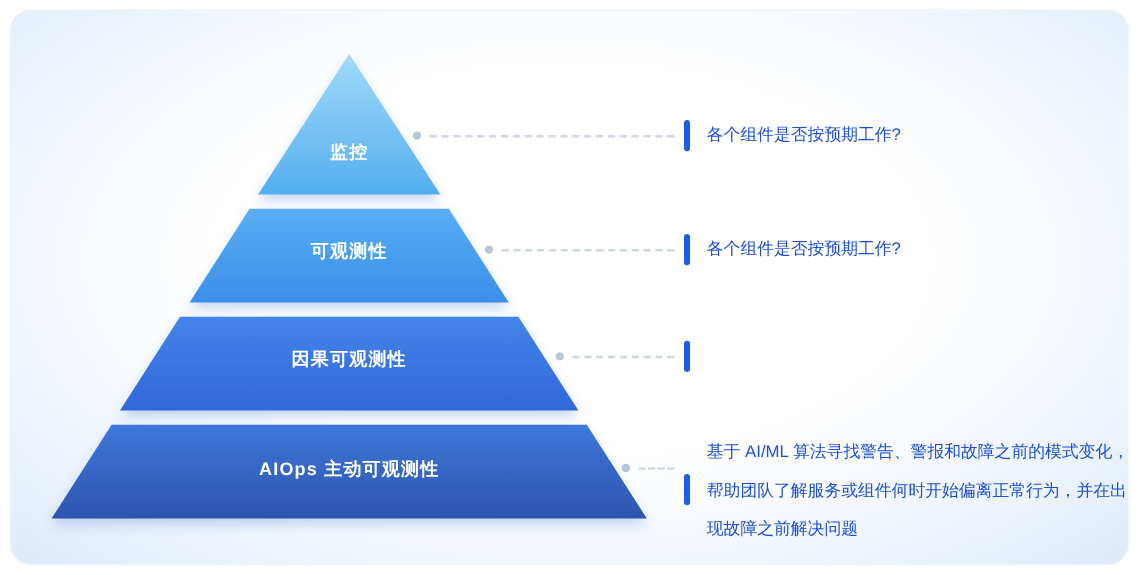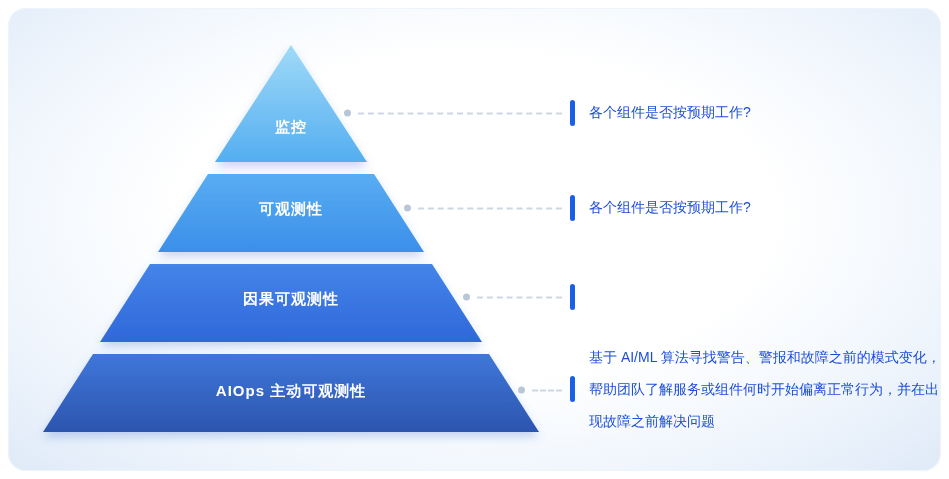--- a/index.html
+++ b/index.html
@@ -130,17 +130,17 @@
     <span class="accent-bar"></span>
     <p class="q-text">各个组件是否按预期工作?</p>
   </div>
   <div class="annotation" style="top:208px;">
     <span class="accent-bar"></span>
     <p class="q-text">各个组件是否按预期工作?</p>
   </div>
   <div class="annotation" style="top:297px;">
     <span class="accent-bar"></span>
   </div>
-  <div class="annotation" style="top:389px;">
+  <div class="annotation" style="top:408px;">
     <span class="accent-bar"></span>
     <p class="q-text multiline">基于 AI/ML 算法寻找警告、警报和故障之前的模式变化，帮助团队了解服务或组件何时开始偏离正常行为，并在出现故障之前解决问题</p>
   </div>
 </div>
 
 </body></html>

